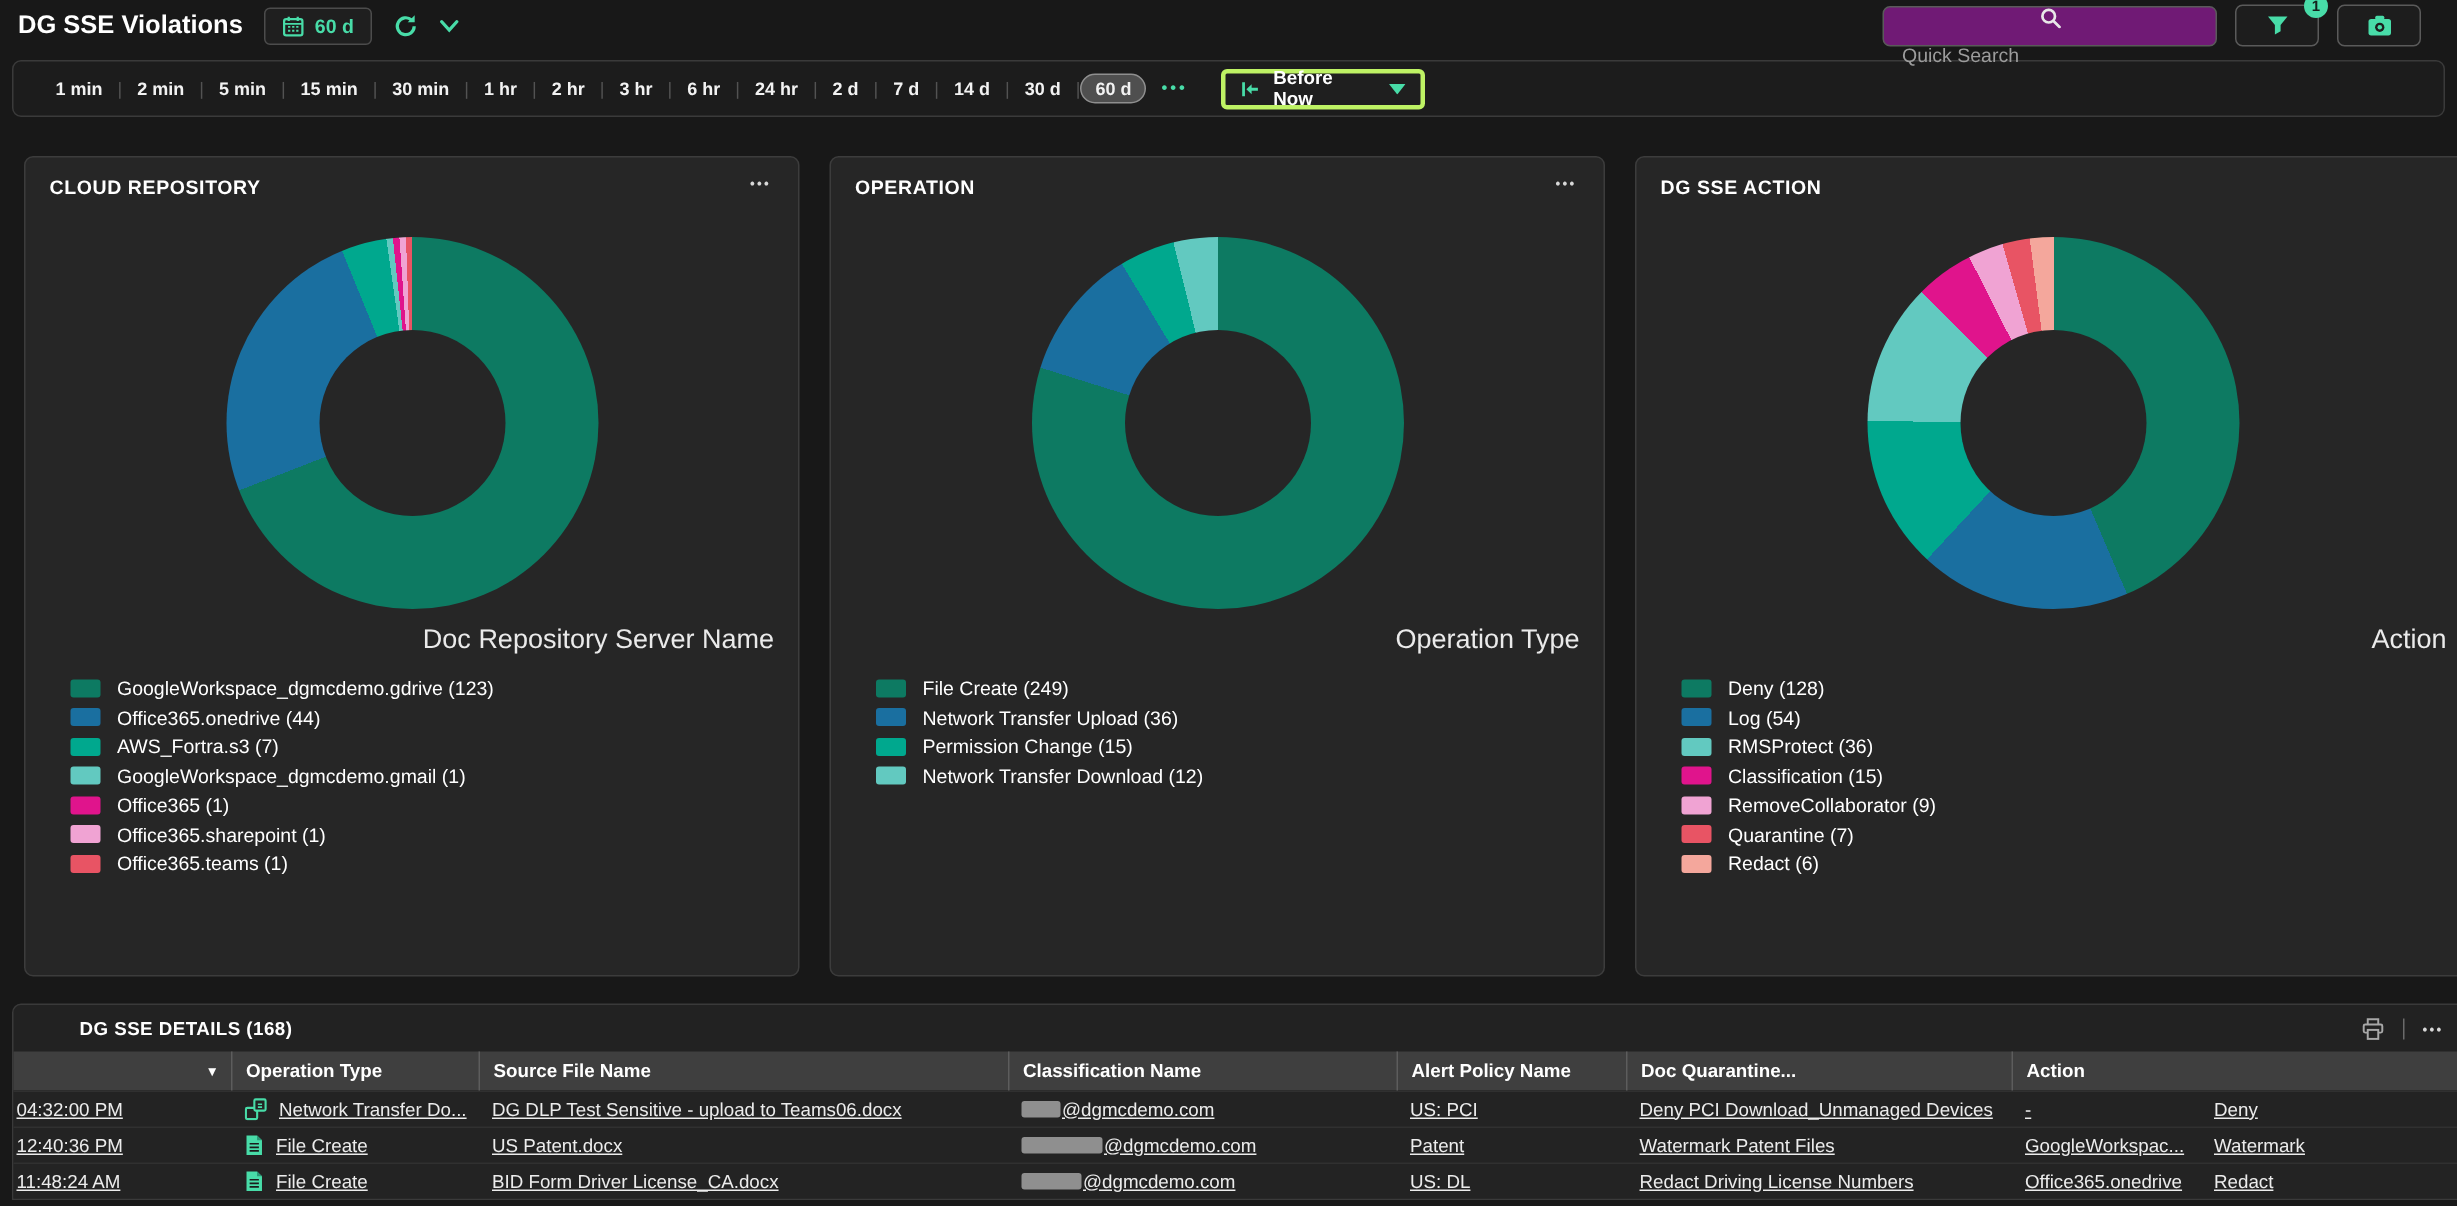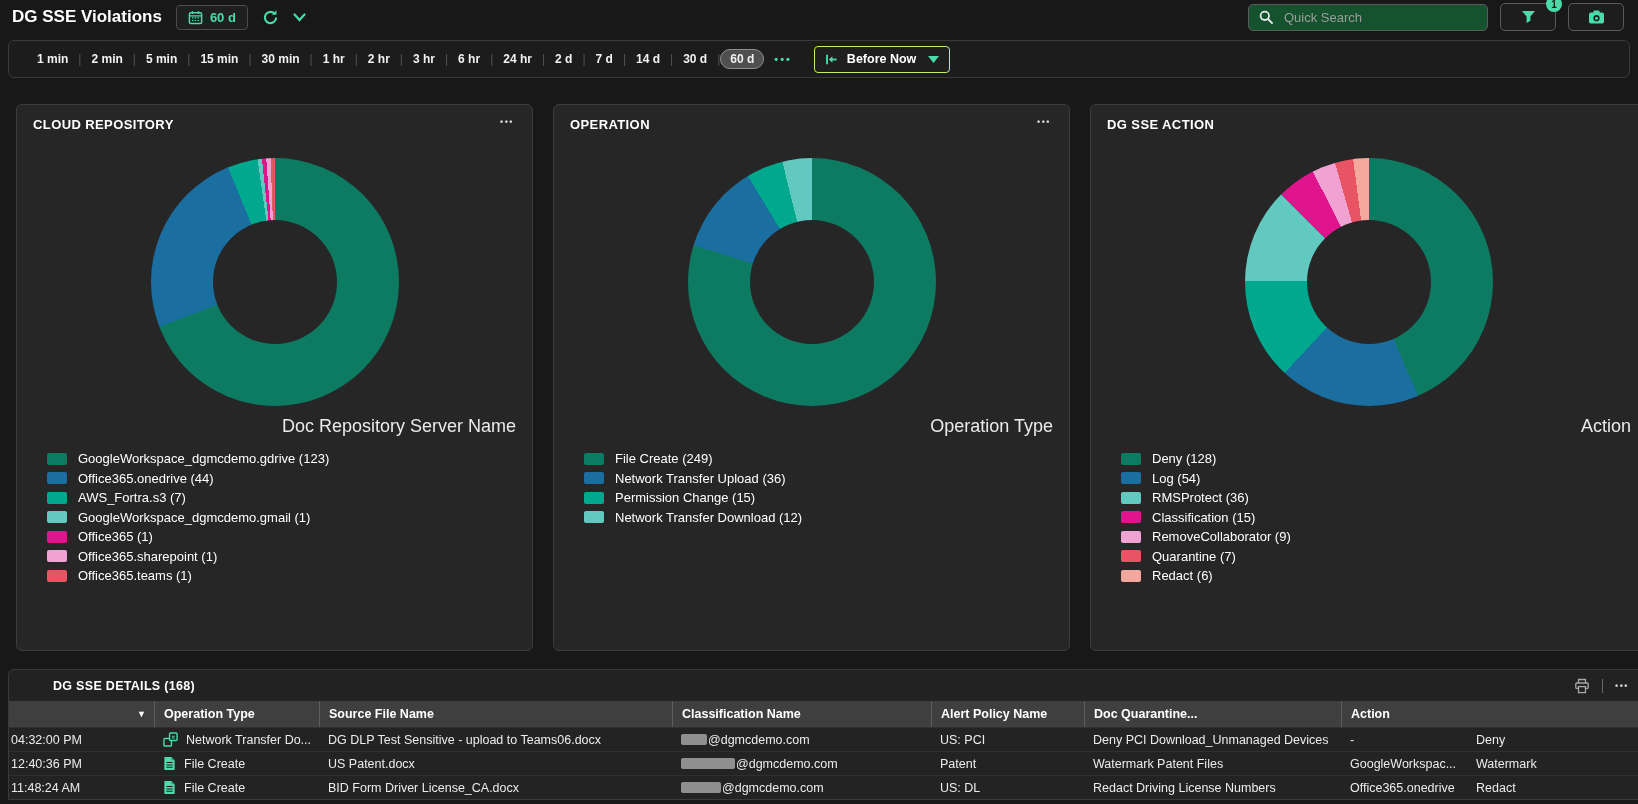--- a/index.html
+++ b/index.html
@@ -4,45 +4,45 @@
 <style>
   :root{ --accent:#48dca8; --page:#181818; --card:#262626; --border:#3c3c3c; }
   *{ box-sizing:border-box; }
   html,body{ margin:0; padding:0; }
   body{
     width:1638px; height:804px; overflow:hidden; position:relative;
     background:var(--page); color:#fff;
     font-family:"Liberation Sans", sans-serif;
   }
   
-  .app-header{ display:flex; align-items:center; height:34px; padding:0 14px 0 12px; gap:14px; }
+  .app-header{ display:flex; align-items:center; height:34px; padding:0 24px 0 12px; gap:14px; }
   .app-title{ font-size:17px; font-weight:bold; white-space:nowrap; }
   .range-btn{ display:flex; align-items:center; gap:7px; border:1px solid #4c4c4c; border-radius:4px;
     height:25px; padding:0 11px; color:var(--accent); font-size:13px; font-weight:bold; background:#1f1f1f; cursor:pointer; }
   .hdr-icon{ display:flex; align-items:center; justify-content:center; cursor:pointer; }
   .header-right{ margin-left:auto; display:flex; align-items:center; gap:12px; }
-  .search-box{ display:flex; align-items:center; gap:9px; width:240px; height:27px;
-    border:1px solid #5a5a5a; border-radius:5px; background:#14532d; padding:0 10px; }
+  .search-box{ display:flex; align-items:center; gap:9px; width:223px; height:27px;
+    border:1px solid #5a5a5a; border-radius:5px; background:#701a75; padding:0 10px;flex-direction:column; }
   .search-box input{ background:transparent; border:none; outline:none; color:#ddd; font-size:13px; width:100%;
     font-family:"Liberation Sans", sans-serif; }
   .search-box input::placeholder{ color:#9c9c9c; }
   .tool-btn{ position:relative; width:56px; height:28px; border:1px solid #5a5a5a; border-radius:5px;
     display:flex; align-items:center; justify-content:center; background:#1d1d1d; cursor:pointer; }
   .badge{ position:absolute; top:-8px; right:-7px; width:16px; height:16px; border-radius:50%;
     background:var(--accent); color:#14211c; font-size:10px; font-weight:bold;
     display:flex; align-items:center; justify-content:center; }
   
   .timebar{ margin:6px 8px 0; height:38px; border:1px solid #3a3a3a; border-radius:6px; background:#1c1c1c;
     display:flex; align-items:center; padding:0 12px 0 18px; font-size:12px; font-weight:bold; }
   .time-opts{ display:flex; align-items:center; }
   .time-opt{ padding:2px 10px; cursor:pointer; white-space:nowrap; color:#f2f2f2; }
   .time-opt.selected{ background:#4f4f4f; border:1px solid #8f8f8f; border-radius:11px; padding:2px 9px; }
   .time-sep{ color:#525252; font-weight:normal; }
   .more-dots{ color:var(--accent); font-size:11px; letter-spacing:2px; font-weight:bold; padding:0 10px; cursor:pointer; }
-  .mode-select{ margin-left:12px; height:27px; border:1px solid #bef264; border-radius:4px; display:flex;
+  .mode-select{ margin-left:12px; height:27px; border:3px solid #bef264; border-radius:4px; display:flex;
     align-items:center; gap:9px; padding:0 10px; background:#1f1f1f; width:136px; cursor:pointer; }
   .mode-label{ font-size:12.5px; font-weight:bold; color:#fff; }
   .mode-select .chev{ margin-left:auto; display:flex; }
   
   .cards-row{ display:flex; gap:20px; padding:26px 0 0 16px; }
   .card{ background:var(--card); border:1px solid var(--border); border-radius:6px;
     width:517px; height:547px; padding:12px 16px; position:relative; flex:0 0 auto; }
   .card.grow{ flex:1 1 auto; width:auto; margin-right:-10px; }
   .card-title{ font-size:13px; font-weight:bold; letter-spacing:.4px; color:#fff; }
   .card-menu{ position:absolute; top:12px; right:18px; color:#d8d8d8; font-size:9px; letter-spacing:1.5px;
@@ -62,21 +62,21 @@
   .vdiv{ width:1px; height:14px; background:#6a6a6a; }
   .tools-dots{ color:#d8d8d8; font-size:9px; letter-spacing:1.5px; font-weight:bold; cursor:pointer; }
   .grid-head, .grid-row{ display:grid;
     grid-template-columns:145px 165px 353px 259px 153px 257px 126px minmax(120px,1fr); }
   .grid-head{ background:#3f3f3f; height:26px; font-size:12.5px; font-weight:bold; }
   .grid-head .cell{ display:flex; align-items:center; padding:0 9px; border-left:1px solid #5d5d5d;
     white-space:nowrap; overflow:hidden; }
   .grid-head .cell:first-child{ border-left:none; justify-content:flex-end; padding-right:8px; }
   .sort-arrow{ font-size:9px; color:#fff; }
   .grid-row{ height:24px; font-size:12.5px; color:#ececec; border-top:1px solid #303030; background:#232323; cursor:pointer; }
-  .grid-row .cell{ display:flex; align-items:center; padding:0 9px; white-space:nowrap; overflow:hidden; }
+  .grid-row .cell{ display:flex; align-items:center; padding:0 9px; white-space:nowrap; overflow:hidden;text-decoration:underline; }
   .grid-row .cell.time span{ margin-left:-7px; }
   .op-ic{ display:flex; margin-right:8px; flex:0 0 auto; }
   .redact{ display:inline-block; height:11px; background:#8f8f8f; border-radius:2px; margin-right:1px; }
 </style>
 </head>
 <body>
 
 <div class="app-header">
   <div class="app-title">DG SSE Violations</div>
 

